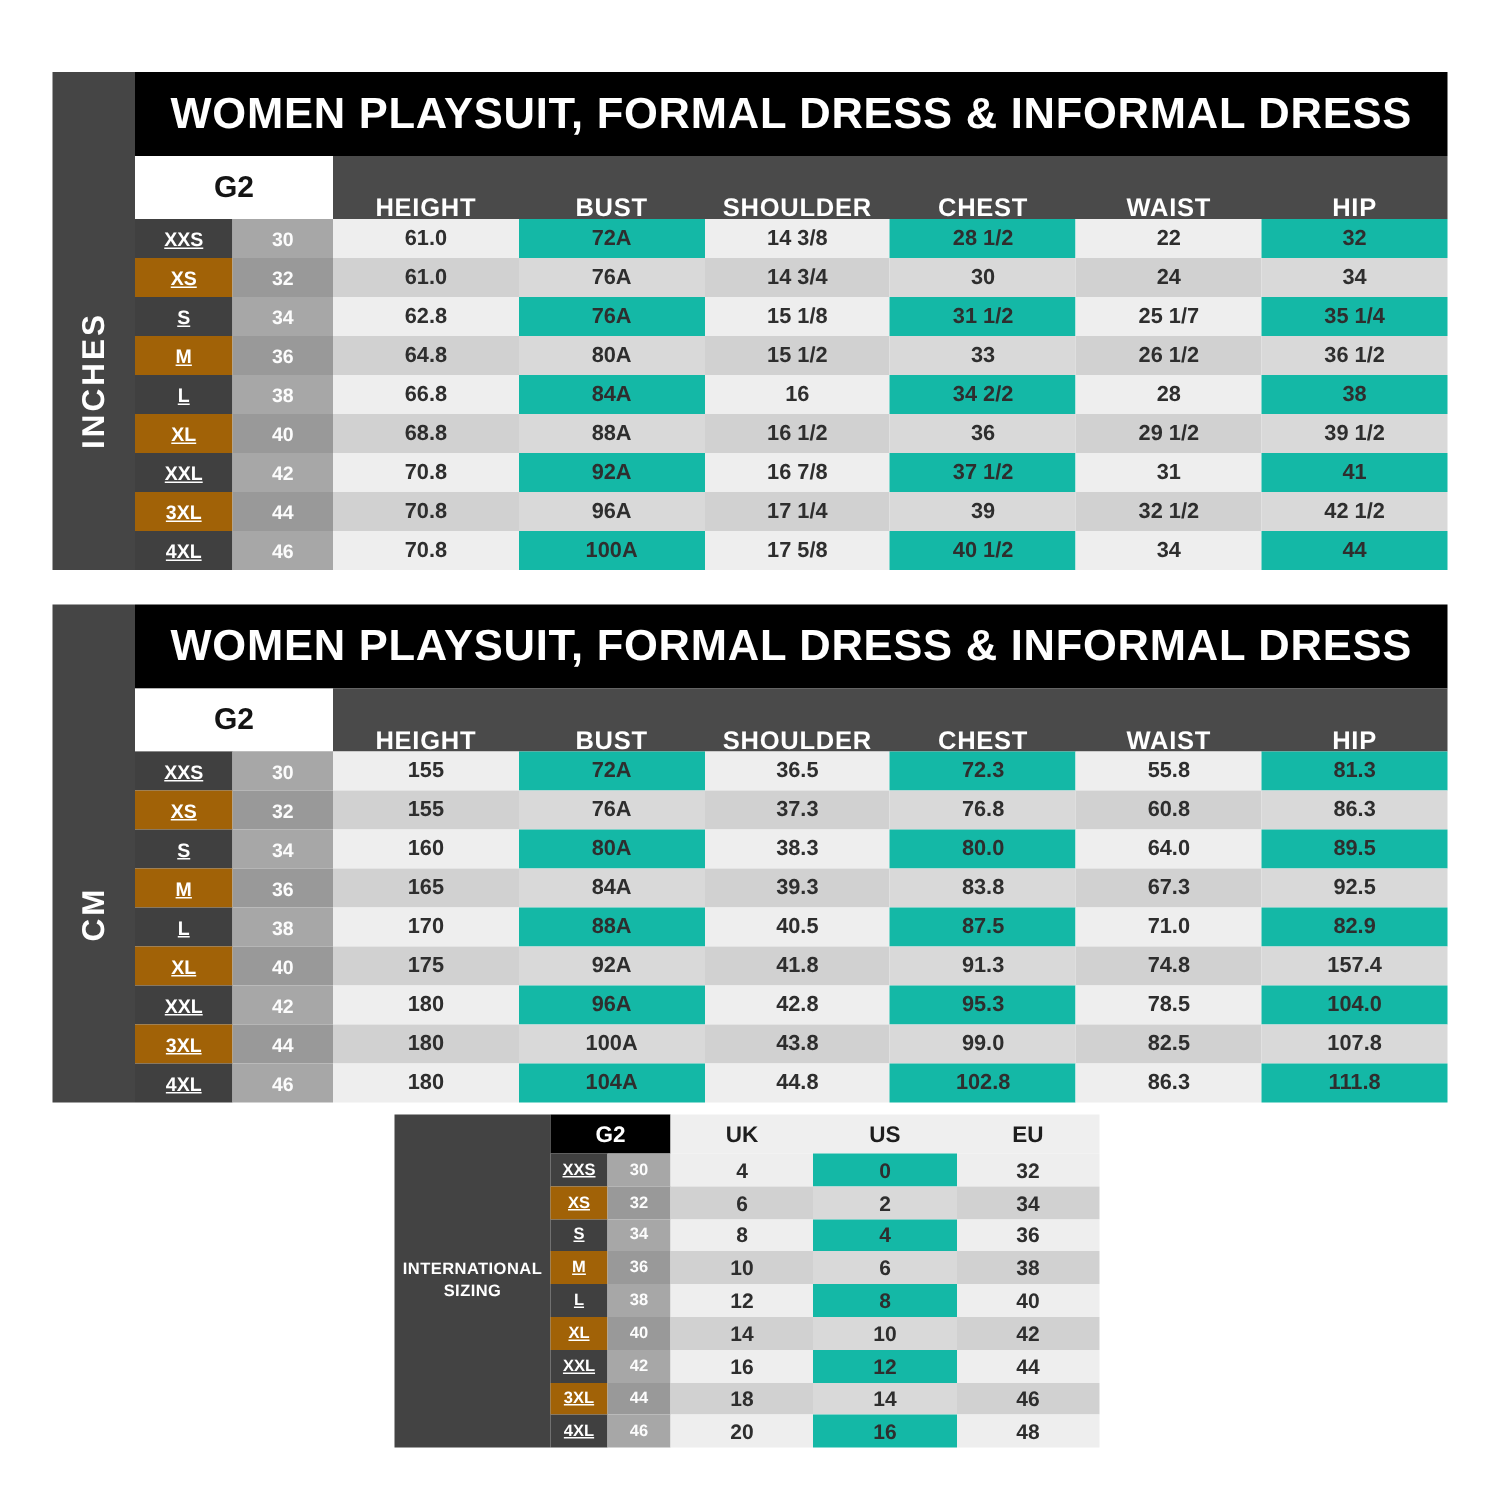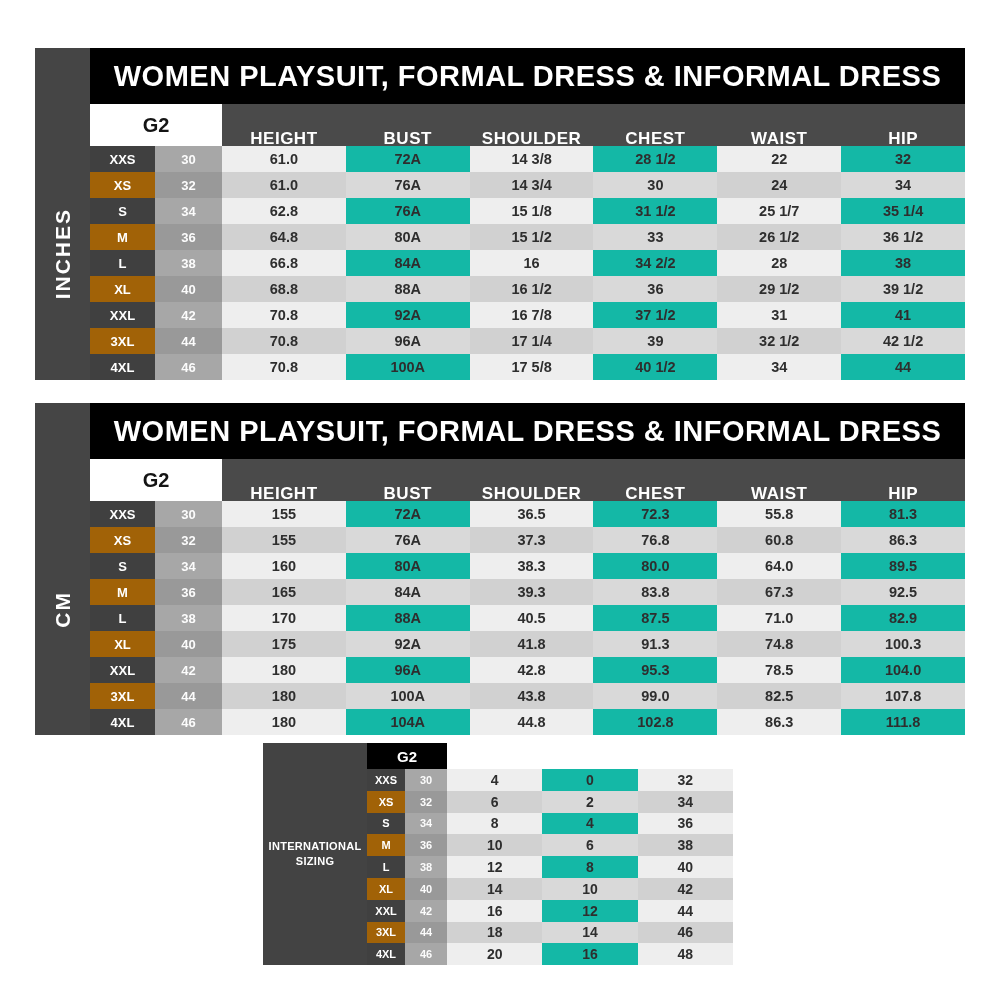--- a/index.html
+++ b/index.html
@@ -34,21 +34,21 @@
   }
   .hcols { flex:1; display:flex;margin-top:27px; }
   .hcol {
     flex:1; display:flex; align-items:center; justify-content:center;
     color:#ffffff; font-weight:bold; font-size:17px; letter-spacing:0.5px;
   }
   .rows { display:flex; flex-direction:column; }
   .trow { display:flex; height:26px; }
   .sizecell {
     width:65px; display:flex; align-items:center; justify-content:center;
-    color:#ffffff; font-weight:bold; font-size:13px;
+    color:#ffffff; font-weight:bold; font-size:13px;text-decoration:underline;
   }
   .numcell {
     width:67px; display:flex; align-items:center; justify-content:center;
     color:#fcfcfc; font-weight:bold; font-size:13px;
   }
   .vcell {
     flex:1; display:flex; align-items:center; justify-content:center;
     color:#2e2e2e; font-weight:bold; font-size:14.5px;
   }
   .trow.even .sizecell { background:#404040; }
@@ -271,21 +271,21 @@
             <div class="vcell codd">82.9</div>
           </div>
           <div class="trow odd">
             <div class="sizecell">XL</div>
             <div class="numcell">40</div>
             <div class="vcell ceven">175</div>
             <div class="vcell codd">92A</div>
             <div class="vcell ceven">41.8</div>
             <div class="vcell codd">91.3</div>
             <div class="vcell ceven">74.8</div>
-            <div class="vcell codd">100.3</div>
+            <div class="vcell codd">157.4</div>
           </div>
           <div class="trow even">
             <div class="sizecell">XXL</div>
             <div class="numcell">42</div>
             <div class="vcell ceven">180</div>
             <div class="vcell codd">96A</div>
             <div class="vcell ceven">42.8</div>
             <div class="vcell codd">95.3</div>
             <div class="vcell ceven">78.5</div>
             <div class="vcell codd">104.0</div>
@@ -312,20 +312,25 @@
           </div>
         </div>
     </div>
   </section>
 
   <section class="intl-table">
     <div class="intl-label">INTERNATIONAL SIZING</div>
     <div class="intl-main">
       <div class="intl-head">
         <div class="intl-g2">G2</div>
+        <div class="intl-hcols">
+            <div class="intl-hcol">UK</div>
+            <div class="intl-hcol">US</div>
+            <div class="intl-hcol">EU</div>
+          </div>
       </div>
       <div class="rows">
           <div class="trow even">
             <div class="sizecell">XXS</div>
             <div class="numcell">30</div>
             <div class="vcell ceven">4</div>
             <div class="vcell codd">0</div>
             <div class="vcell ceven">32</div>
           </div>
           <div class="trow odd">

